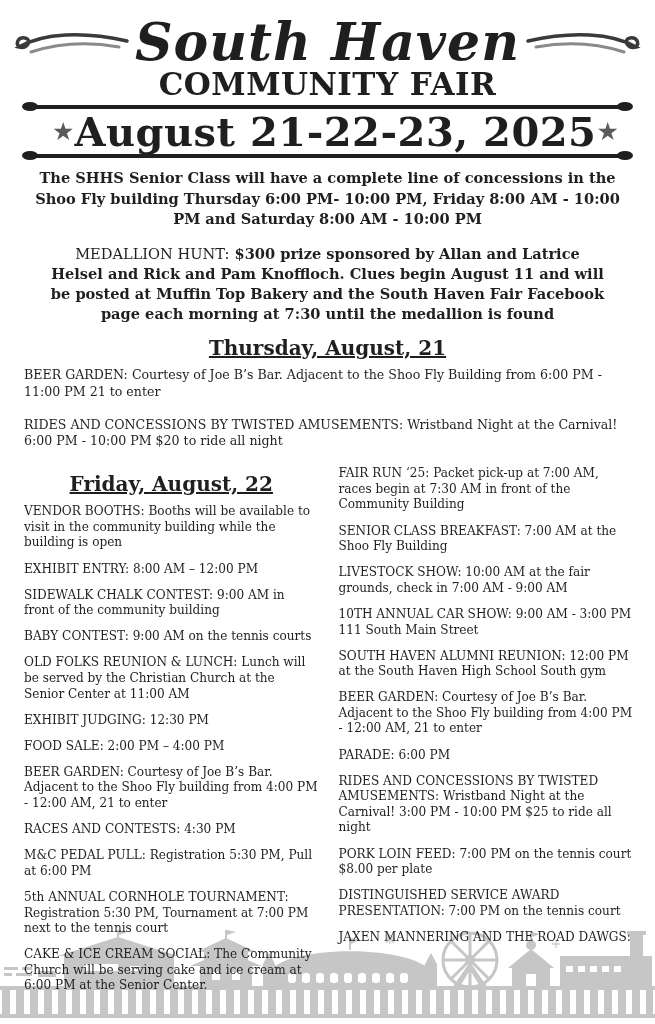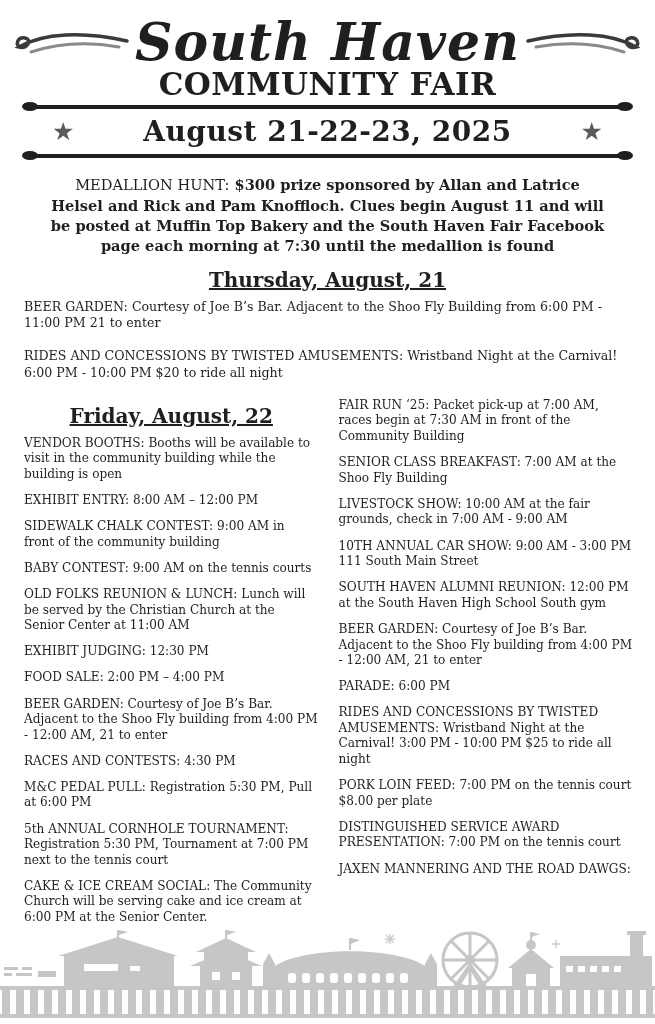--- a/index.html
+++ b/index.html
@@ -14,21 +14,21 @@
   .script-row{display:flex;align-items:center;justify-content:center;gap:4px;margin-top:16px;}
   .script-title{font-size:52px;font-style:italic;font-weight:bold;line-height:1;letter-spacing:1px;white-space:nowrap;}
   .flourish{flex:0 0 auto;}
   .main-title{text-align:center;font-size:31px;font-weight:bold;letter-spacing:.5px;line-height:.95;margin-top:2px;}
   .divider{display:flex;align-items:center;margin:0 22px;height:9px;}
   .divider .dot{width:16px;height:9px;border-radius:50%;background:#1f1f1f;flex:0 0 auto;}
   .divider .bar{flex:1;height:3.5px;background:#1f1f1f;margin:0 -4px;}
   .divider.top{margin-top:3px;}
   .date-row{display:flex;align-items:center;justify-content:space-between;margin:0 52px;height:40px;}
   .star{font-family:"DejaVu Sans","Liberation Sans",sans-serif;color:#5a5a5a;font-size:25px;line-height:1;}
-  .date{font-size:28px;font-weight:bold;letter-spacing:.5px;white-space:nowrap;}
+  .date{font-size:40px;font-weight:bold;letter-spacing:.5px;white-space:nowrap;}
   
   .intro{text-align:center;font-weight:bold;font-size:14.6px;line-height:1.38;margin:8px 24px 0;}
   .intro.medallion{margin:15px 50px 0;}
   
   h2.day-heading{text-align:center;font-size:20px;font-weight:bold;text-decoration:underline;margin:12px 0 7px;}
   .full-events{margin:2px 24px 0;}
   .full-events .event{font-size:12.6px;margin-bottom:17px;}
   .event{font-size:12.1px;line-height:1.29;margin:0 0 10.5px;text-align:left;}
   .event-label{font-weight:normal;}
   .columns{display:flex;gap:20px;margin:0 22px 0 24px;}
@@ -157,20 +157,21 @@
         <span class="date">August 21-22-23, 2025</span>
         <span class="star">★</span>
       </div>
       <div class="divider">
         <span class="dot"></span>
           <span class="bar"></span>
           <span class="dot"></span>
       </div>
     </header>
 
+    <p class="intro">The SHHS Senior Class will have a complete line of concessions in the Shoo Fly building Thursday 6:00 PM- 10:00 PM, Friday 8:00 AM - 10:00 PM and Saturday 8:00 AM - 10:00 PM</p>
     <p class="intro medallion"><span class="event-label">MEDALLION HUNT:</span> <span>$300 prize sponsored by Allan and Latrice Helsel and Rick and Pam Knoffloch. Clues begin August 11 and will be posted at Muffin Top Bakery and the South Haven Fair Facebook page each morning at 7:30 until the medallion is found</span></p>
 
     <section>
       <h2 class="day-heading">Thursday, August, 21</h2>
       <div class="full-events">
 
           <p class="event"><span class="event-label">BEER GARDEN:</span> <span class="event-text">Courtesy of Joe B’s Bar.  Adjacent to the Shoo Fly Building from 6:00 PM - 11:00 PM 21 to enter</span></p>
 
           <p class="event"><span class="event-label">RIDES AND CONCESSIONS BY TWISTED AMUSEMENTS:</span> <span class="event-text">Wristband Night at the Carnival!  6:00 PM - 10:00 PM $20 to ride all night</span></p>
         </div>

